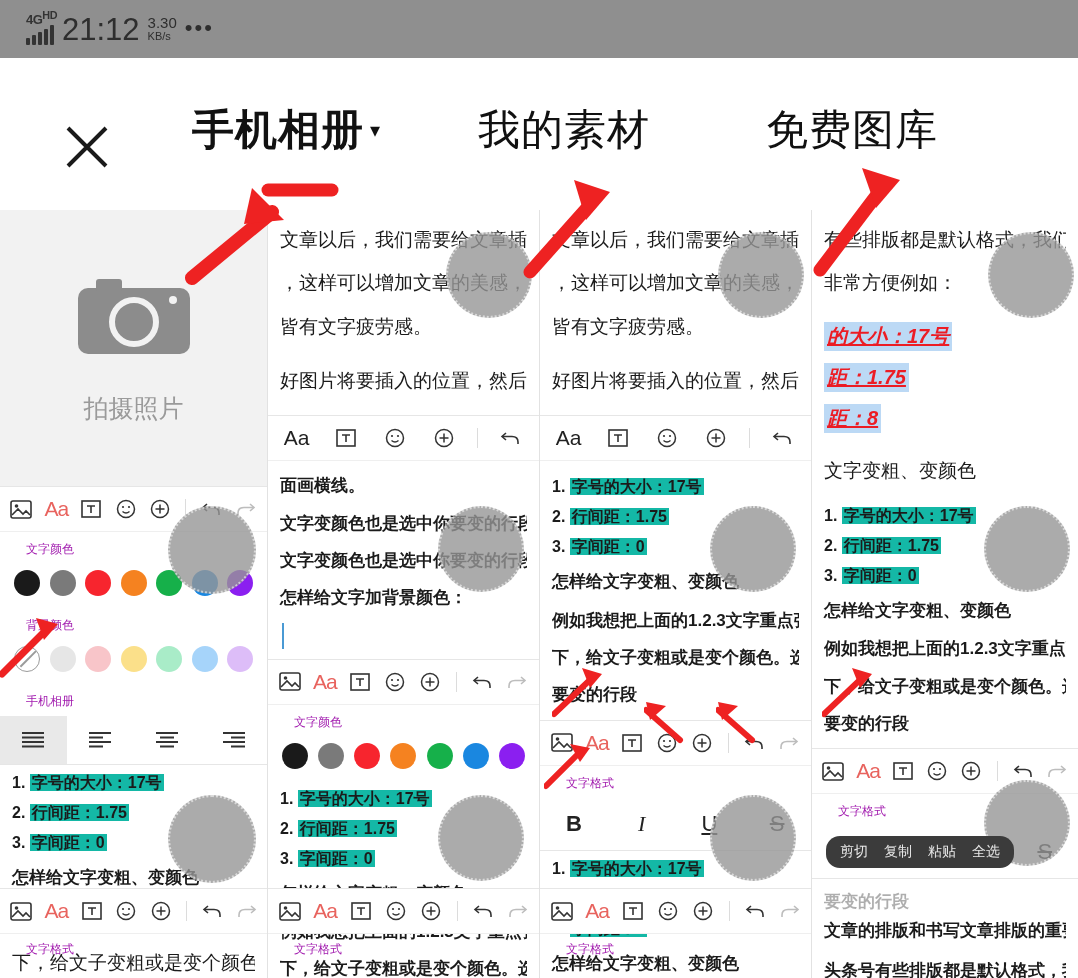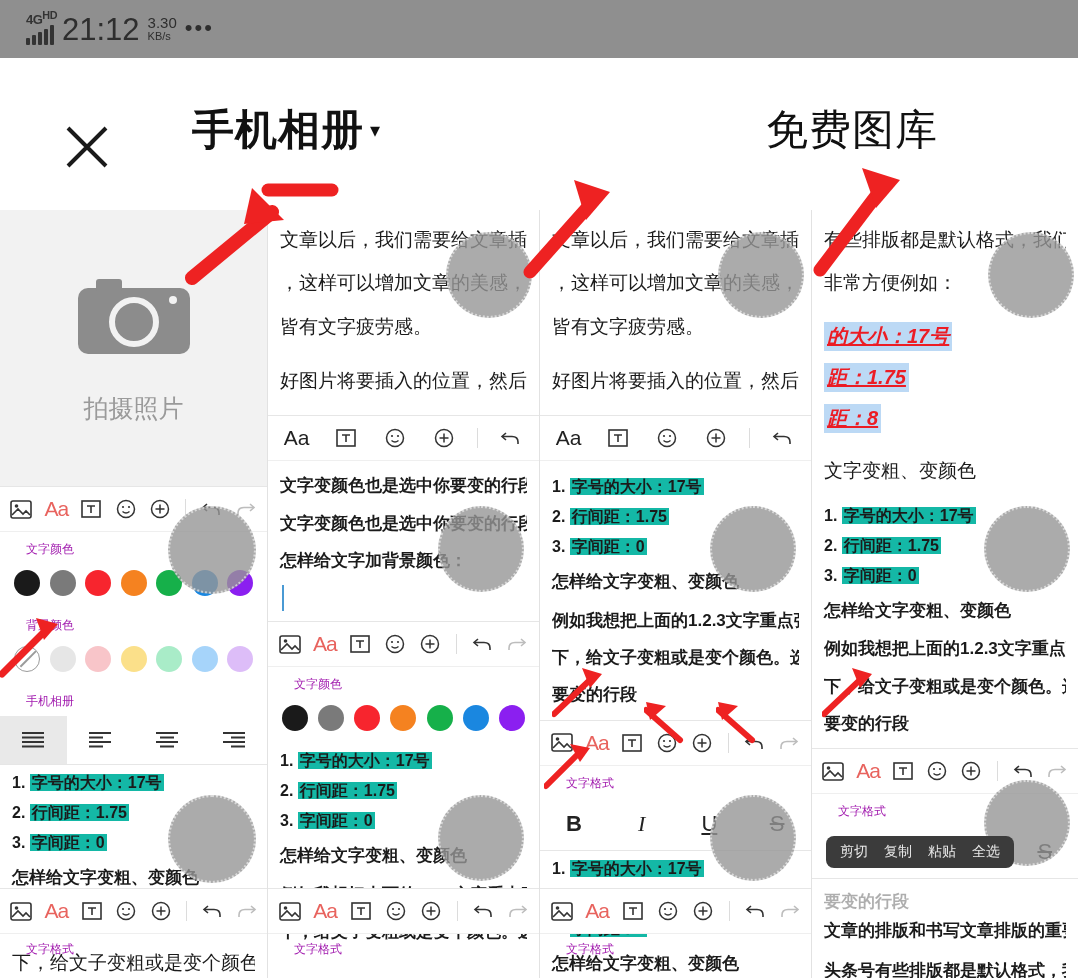--- a/index.html
+++ b/index.html
@@ -130,21 +130,21 @@
   
   .blob {
     position: absolute; border-radius: 50%;
     background: rgba(150,150,150,0.80);
     border: 2px dotted rgba(255,255,255,0.55);
   }
 
   
   .ctx {
     position: absolute; background: #3b3b3b; color: #e8e8e8;
-    border-radius: 8px; display: flex; gap: 16px;
+    border-radius: 14px; display: flex; gap: 16px;
     padding: 7px 14px; font-size: 14px; z-index: 30; align-items: flex-end;
   }
   .ctx span { white-space: nowrap; }
 
   
   .arrow { position: absolute; z-index: 40; pointer-events: none; }
 </style>
 </head>
 <body>
 
@@ -173,20 +173,23 @@
 
   <div class="header">
     <div class="close-btn">
       <svg width="54" height="54" viewBox="0 0 54 54">
           <path d="M8 8 L46 46 M46 8 L8 46" stroke="#1a1a1a" stroke-width="4" fill="none"></path>
         </svg>
     </div>
     <div class="tab tab-1 bold">
       <span>手机相册</span>
       <span class="caret">▾</span>
+    </div>
+    <div class="tab tab-2">
+      <span>我的素材</span>
     </div>
     <div class="tab tab-3">
       <span>免费图库</span>
     </div>
   </div>
 
   <div class="columns">
 
     <div class="col col-1">
       <div class="cam-panel">
@@ -385,20 +388,21 @@
         <span class="sep"></span>
         <span class="tb tb-ico">
             <svg width="20" height="18" viewBox="0 0 20 18">
               <path d="M6 4 L2 7.5 L6 11" fill="none" stroke="#333" stroke-width="1.6"></path>
               <path d="M2.5 7.5 L12 7.5 Q18 7.5 18 13 L18 15" fill="none" stroke="#333" stroke-width="1.6"></path>
             </svg>
           </span>
       </div>
 
       <div class="doc" style="padding-top:12px;">
+        <p>面画横线。</p>
         <p class="clip">文字变颜色也是选中你要变的行段，然后</p>
         <p class="clip">文字变颜色也是选中你要变的行段。</p>
         <p>怎样给文字加背景颜色：</p>
         <div class="caret-line"></div>
       </div>
 
       <div class="toolbar">
         <span class="tb tb-ico">
             <svg width="22" height="19" viewBox="0 0 22 19">
               <rect x="1" y="1" width="20" height="17" rx="2" fill="none" stroke="#333" stroke-width="1.6"></rect>

